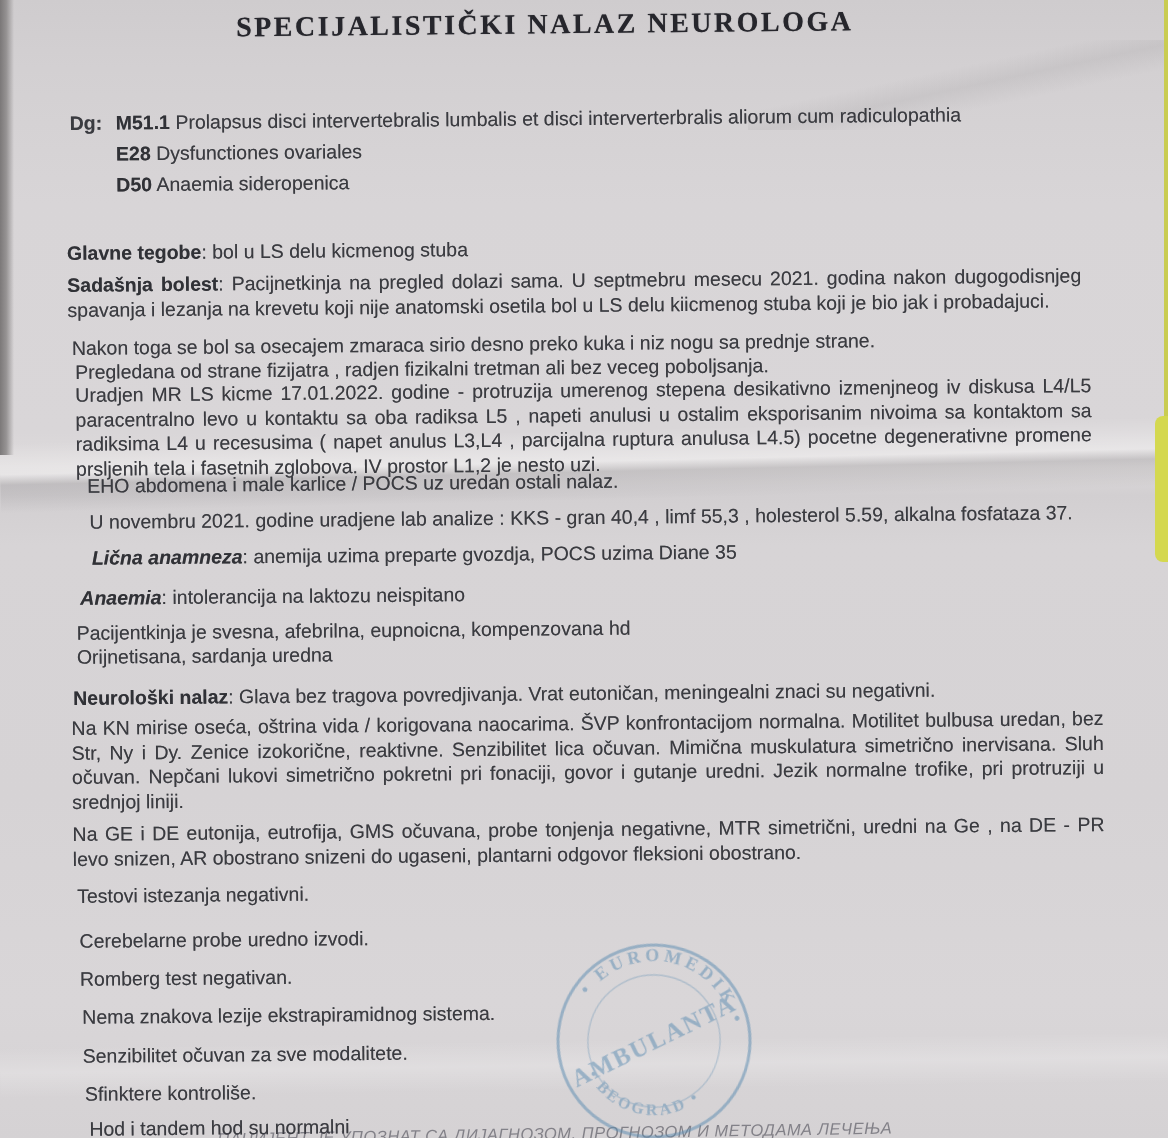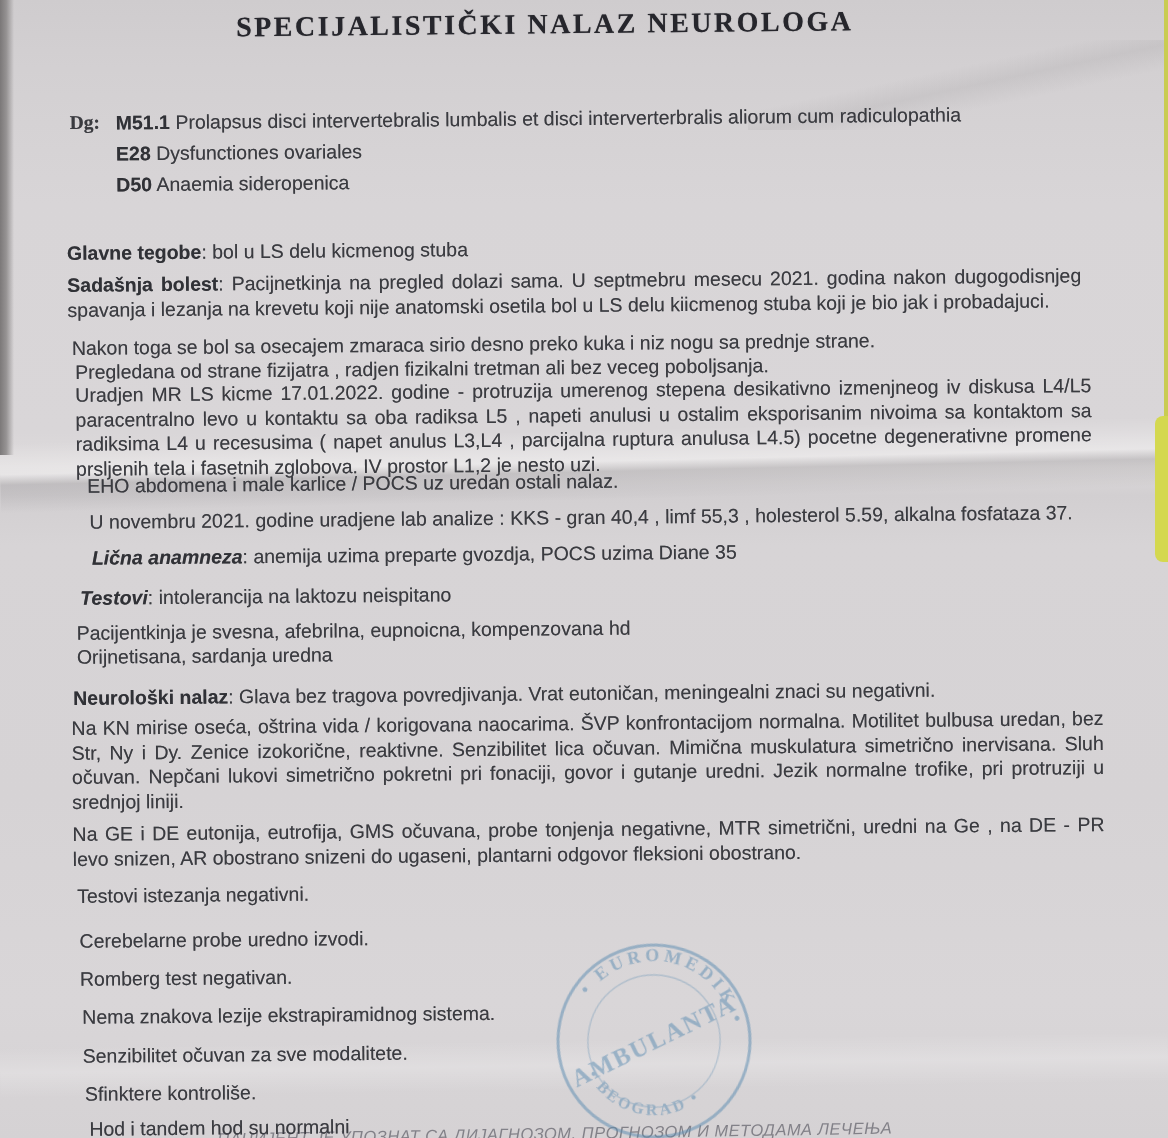--- a/index.html
+++ b/index.html
@@ -52,21 +52,21 @@
   .para{white-space:normal;text-align:justify;}
   .b{font-weight:bold;color:#303136;}
   .bi{font-weight:bold;font-style:italic;color:#303136;}
 
   .title{
     top:12px;left:0;width:1100px;text-align:center;
     font-family:"Liberation Serif","DejaVu Serif",serif;
     font-weight:bold;font-size:28px;letter-spacing:2.5px;color:#26262c;
     text-shadow:0 0 .8px rgba(38,38,44,.6);
   }
-  .dg-label{top:106px;left:74px;font-weight:bold;font-family:Liberation Serif, serif;}
+  .dg-label{top:106px;left:74px;font-weight:bold;}
   .dg-1{top:106px;left:120px;}
   .dg-2{top:137px;left:120px;}
   .dg-3{top:168px;left:120px;}
 
   .glavne{top:236px;left:70px;}
   .sadasnja{top:268px;left:70px;width:1014px;}
   .nakon{top:331px;left:74px;}
   .pregledana{top:355px;left:77px;}
   .mr{top:378px;left:77px;width:1016px;}
   .eho{top:469px;left:88px;}
@@ -141,21 +141,21 @@
   <div class="blk para mr">Uradjen MR LS kicme 17.01.2022. godine - protruzija umerenog stepena desikativno izmenjneog iv diskusa L4/L5 paracentralno levo u kontaktu sa oba radiksa L5 , napeti anulusi u ostalim eksporisanim nivoima sa kontaktom sa radiksima L4 u recesusima ( napet anulus L3,L4 , parcijalna ruptura anulusa L4.5)  pocetne degenerativne promene prsljenih tela i fasetnih zglobova. IV prostor L1,2 je nesto uzi.</div>
 
   <div class="blk eho">EHO abdomena i male karlice / POCS uz uredan ostali nalaz.</div>
   <div class="blk lab">U novembru 2021. godine uradjene lab analize : KKS - gran 40,4 , limf 55,3 , holesterol 5.59, alkalna fosfataza 37.</div>
 
   <div class="blk licna">
     <span class="bi">Lična anamneza</span><span>: anemija uzima preparte gvozdja, POCS uzima Diane 35</span>
   </div>
 
   <div class="blk alergije">
-    <span class="bi">Testovi</span><span>: intolerancija na laktozu neispitano</span>
+    <span class="bi">Anaemia</span><span>: intolerancija na laktozu neispitano</span>
   </div>
 
   <div class="blk pac">Pacijentkinja je svesna, afebrilna, eupnoicna, kompenzovana hd</div>
   <div class="blk ori">Orijnetisana, sardanja uredna</div>
 
   <div class="blk neuro">
     <span class="b">Neurološki nalaz</span><span>: Glava bez tragova povredjivanja. Vrat eutoničan, meningealni znaci su negativni.</span>
   </div>
 
   <div class="blk para kn">Na KN mirise oseća, oštrina vida / korigovana naocarima. ŠVP konfrontacijom normalna. Motilitet bulbusa uredan, bez Str, Ny i Dy. Zenice izokorične, reaktivne. Senzibilitet lica očuvan. Mimična muskulatura simetrično inervisana. Sluh očuvan. Nepčani lukovi simetrično pokretni pri fonaciji, govor i gutanje uredni. Jezik normalne trofike, pri protruziji u srednjoj liniji.</div>

